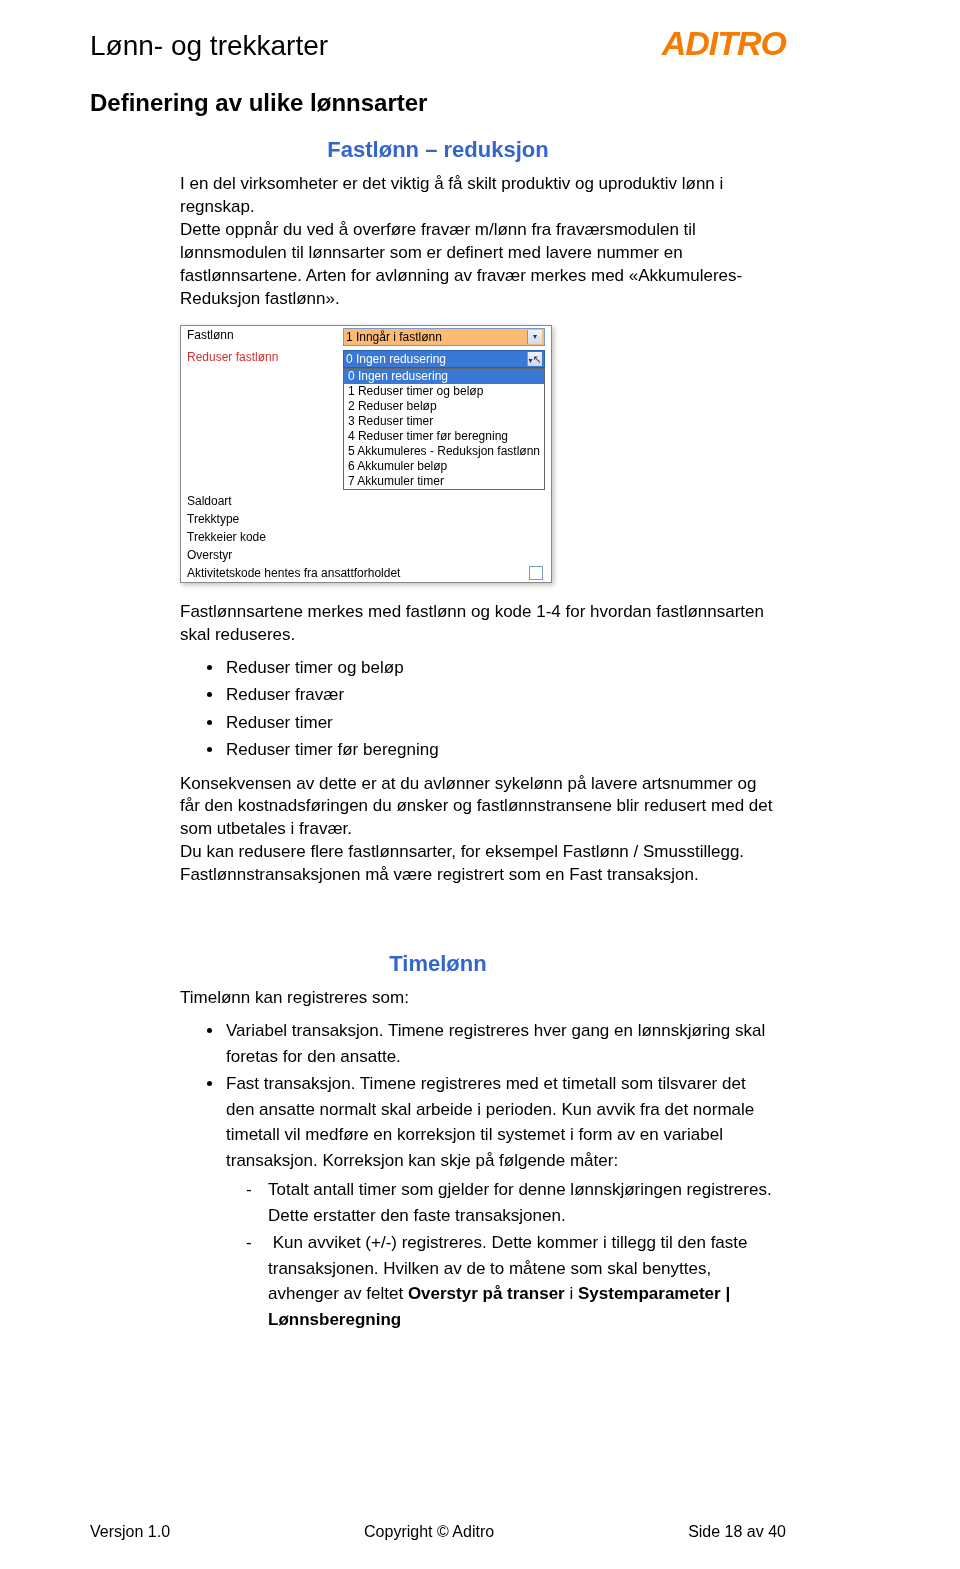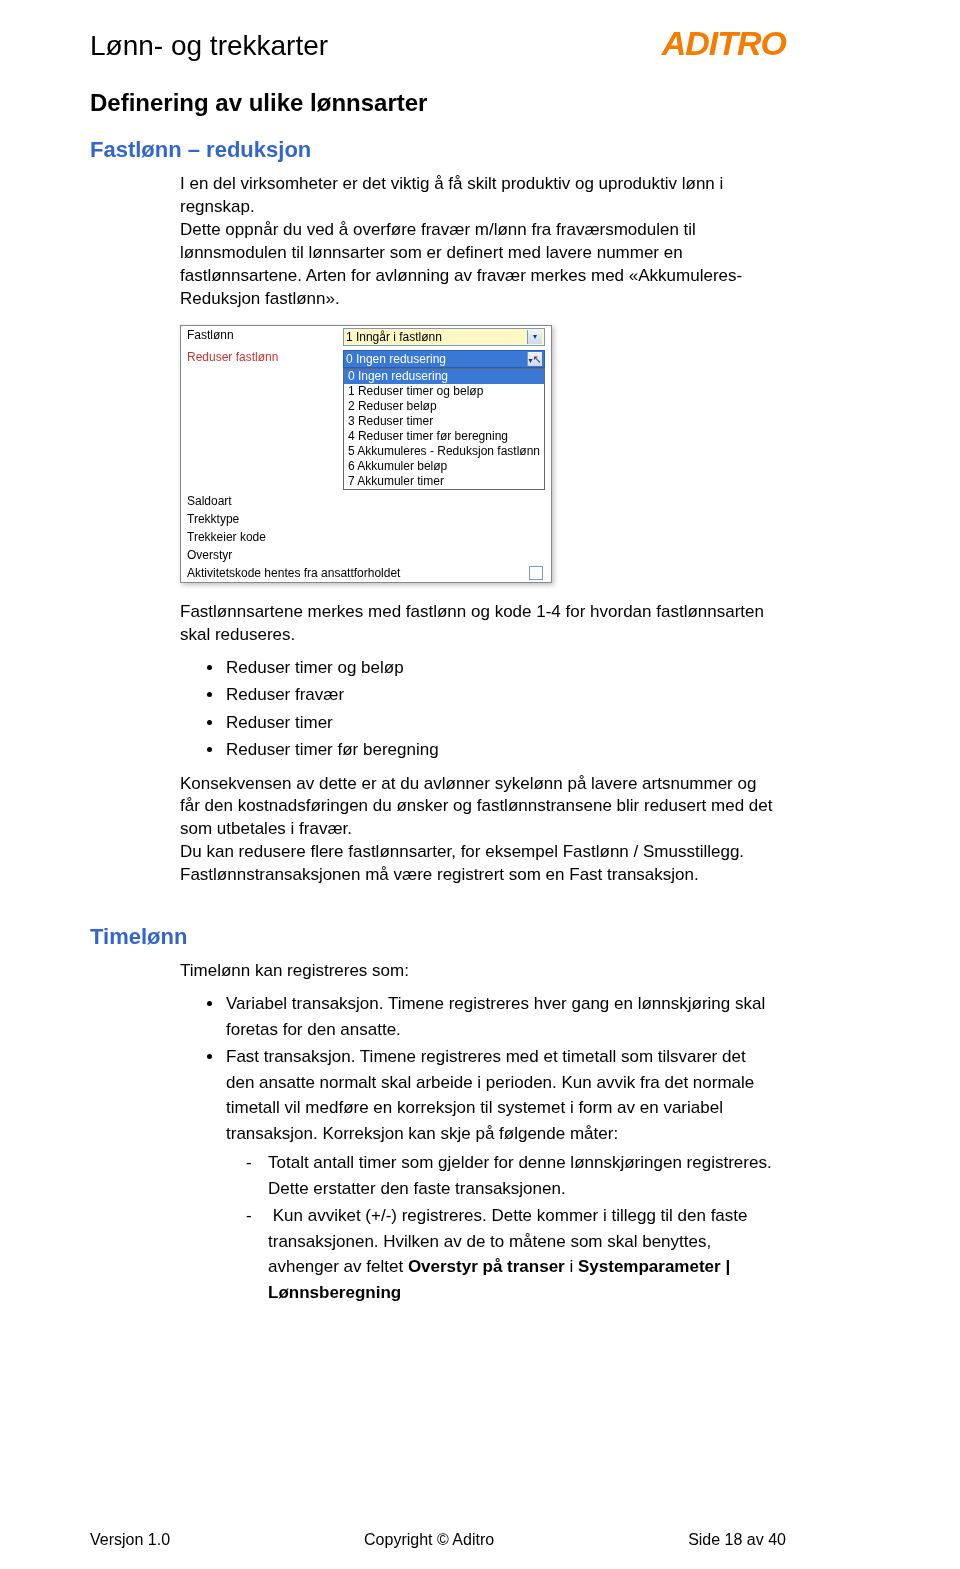--- a/index.html
+++ b/index.html
@@ -41,20 +41,21 @@
     font-weight: bold;
     margin: 26px 0 10px 0;
     font-family: Verdana, sans-serif;
   }
   h3.subsection {
     font-size: 22px;
     font-weight: bold;
     color: #3366cc;
     margin: 20px 0 10px 0;
     font-family: Verdana, sans-serif;
+    text-align: center;
   }
   .indent {
     margin-left: 90px;
     margin-right: 10px;
   }
   .para {
     font-size: 17px;
     line-height: 1.35;
     margin: 0 0;
   }
@@ -84,40 +85,40 @@
     font-family: "Segoe UI", Tahoma, sans-serif;
     font-size: 12px;
     background: #fff;
   }
   .screenshot-box table { border-collapse: collapse; width: 100%; }
   .screenshot-box td { padding: 2px 6px; vertical-align: top; }
   .screenshot-box .lcol { width: 44%; margin-top: 47px; }
   .screenshot-box .combo {
     border: 1px solid #7a99c7;
     display: flex; justify-content: space-between; align-items: center;
-    padding: 0 2px; height: 16px; background: #fef9c3;
+    padding: 0 2px; height: 16px; background: #fdba74;
   }
   .screenshot-box .combo .arrow {
     width: 14px; height: 14px; background: linear-gradient(#eef3fb,#cdd9ee);
     border-left: 1px solid #7a99c7; text-align: center; font-size: 8px;
     line-height: 14px; color: #334;
   }
   .screenshot-box .selected-combo { border:1px solid #2a5db0; background:#3a78d6; color:#fff; display:flex; justify-content:space-between; align-items:center; padding:0 2px; height:16px;}
   .screenshot-box .selected-combo .arrow { width:14px; height:14px; background:linear-gradient(#eef3fb,#cdd9ee); border-left:1px solid #7a99c7; text-align:center; font-size:8px; line-height:14px; color:#334;}
   .dropdown {
     border: 1px solid #666; background:#fff; margin-top:0;
   }
   .dropdown .dd-item {
     padding: 0 4px; line-height: 15px; white-space: nowrap;
   }
   .dropdown .dd-item.sel { background:#3a78d6; color:#fff; }
   .redtxt { color: #cc3333; }
   .footer {
     position: absolute;
-    bottom: 20px;
+    bottom: 28px;
     left: 90px;
     right: 90px;
     display: flex;
     justify-content: space-between;
     font-size: 16px;
   }
   .cursor {
     font-size: 11px;
   }
 </style>
@@ -203,21 +204,21 @@
       <li>Reduser fravær</li>
       <li>Reduser timer</li>
       <li>Reduser timer før beregning</li>
     </ul>
 
     <p class="para">Konsekvensen av dette er at du avlønner sykelønn på lavere artsnummer og får den kostnadsføringen du ønsker og fastlønnstransene blir redusert med det som utbetales i fravær.</p>
     <p class="para">Du kan redusere flere fastlønnsarter, for eksempel Fastlønn / Smusstillegg.</p>
     <p class="para">Fastlønnstransaksjonen må være registrert som en Fast transaksjon.</p>
   </div>
 
-  <h3 class="subsection" style="margin-top:37px;">Timelønn</h3>
+  <h3 class="subsection" style="margin-top:64px;">Timelønn</h3>
 
   <div class="indent">
     <p class="para">Timelønn kan registreres som:</p>
     <ul class="bullets">
       <li>Variabel transaksjon. Timene registreres hver gang en lønnskjøring skal foretas for den ansatte.</li>
       <li>
         <span>Fast transaksjon. Timene registreres med et timetall som tilsvarer det den ansatte normalt skal arbeide i perioden. Kun avvik fra det normale timetall vil medføre en korreksjon til systemet i form av en variabel transaksjon. Korreksjon kan skje på følgende måter:</span>
         <ul class="sublist">
           <li>Totalt antall timer som gjelder for denne lønnskjøringen registreres. Dette erstatter den faste transaksjonen.</li>
           <li>

